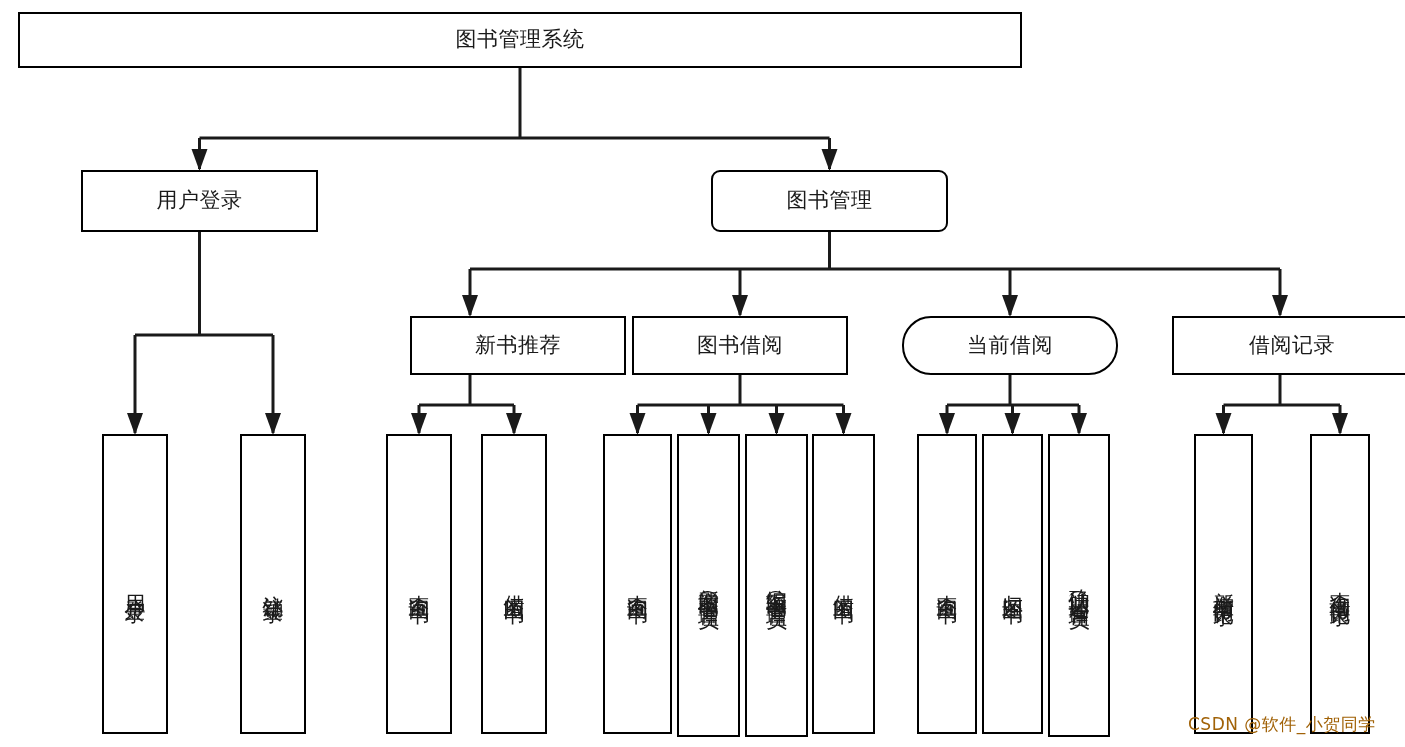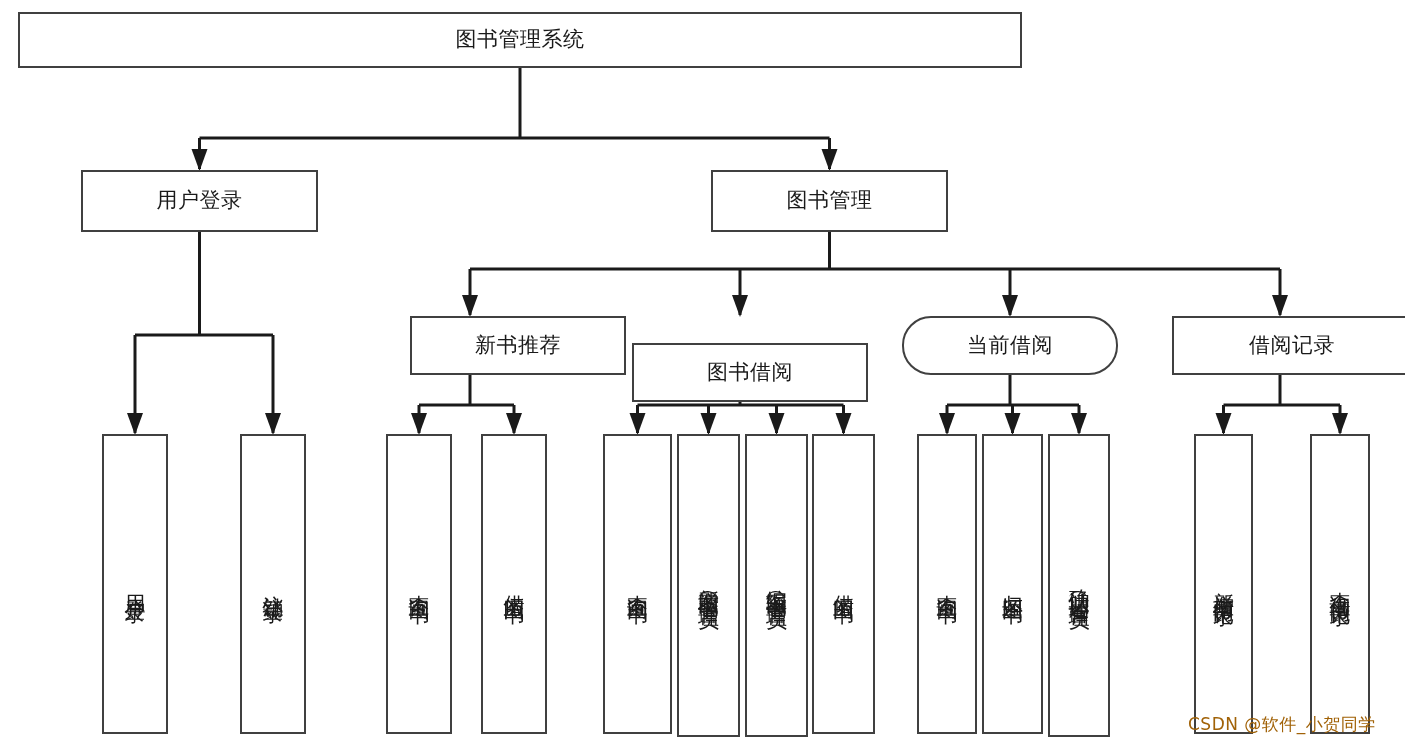--- a/index.html
+++ b/index.html
@@ -22,21 +22,21 @@
     position: absolute;
     left: 0;
     top: 0;
     width: 1405px;
     height: 747px;
   }
   .node-box {
     position: absolute;
     box-sizing: border-box;
     background: #ffffff;
-    border: 2px solid #404040;
+    border: 2px solid #000000;
     display: flex;
     align-items: center;
     justify-content: center;
     overflow: hidden;
   }
   .node-label {
     color: #1a1a1a;
     text-align: center;
     line-height: 1.12;
     white-space: pre-wrap;
@@ -129,28 +129,28 @@
       <path d="M 1332 413 L 1348 413 L 1340 435 Z" fill="#1a1a1a"></path>
     </svg>
 
   <div class="node-box node-h" style="left: 18px; top: 12px; width: 1004px; height: 56px;">
     <span class="node-label">图书管理系统</span>
   </div>
 
   <div class="node-box node-h" style="left: 81px; top: 170px; width: 237px; height: 62px;">
     <span class="node-label">用户登录</span>
   </div>
-  <div class="node-box node-h" style="left: 711px; top: 170px; width: 237px; height: 62px;">
+  <div class="node-box node-h" style="left: 711px; top: 170px; width: 237px; height: 62px; border-radius: 9px;">
     <span class="node-label">图书管理</span>
   </div>
 
   <div class="node-box node-h" style="left: 362px; top: 316px; width: 216px; height: 59px; margin-left: 48px;">
     <span class="node-label">新书推荐</span>
   </div>
-  <div class="node-box node-h" style="left: 632px; top: 316px; width: 236px; height: 59px; margin-top: 27px;">
+  <div class="node-box node-h" style="left: 632px; top: 316px; width: 216px; height: 59px;">
     <span class="node-label">图书借阅</span>
   </div>
   <div class="node-box node-h" style="left: 902px; top: 316px; width: 216px; height: 59px; border-radius: 29px;">
     <span class="node-label">当前借阅</span>
   </div>
   <div class="node-box node-h" style="left: 1172px; top: 316px; width: 240px; height: 59px;">
     <span class="node-label">借阅记录</span>
   </div>
 
   <div class="node-box node-v" style="left: 102px; top: 434px; width: 66px; height: 300px;">

